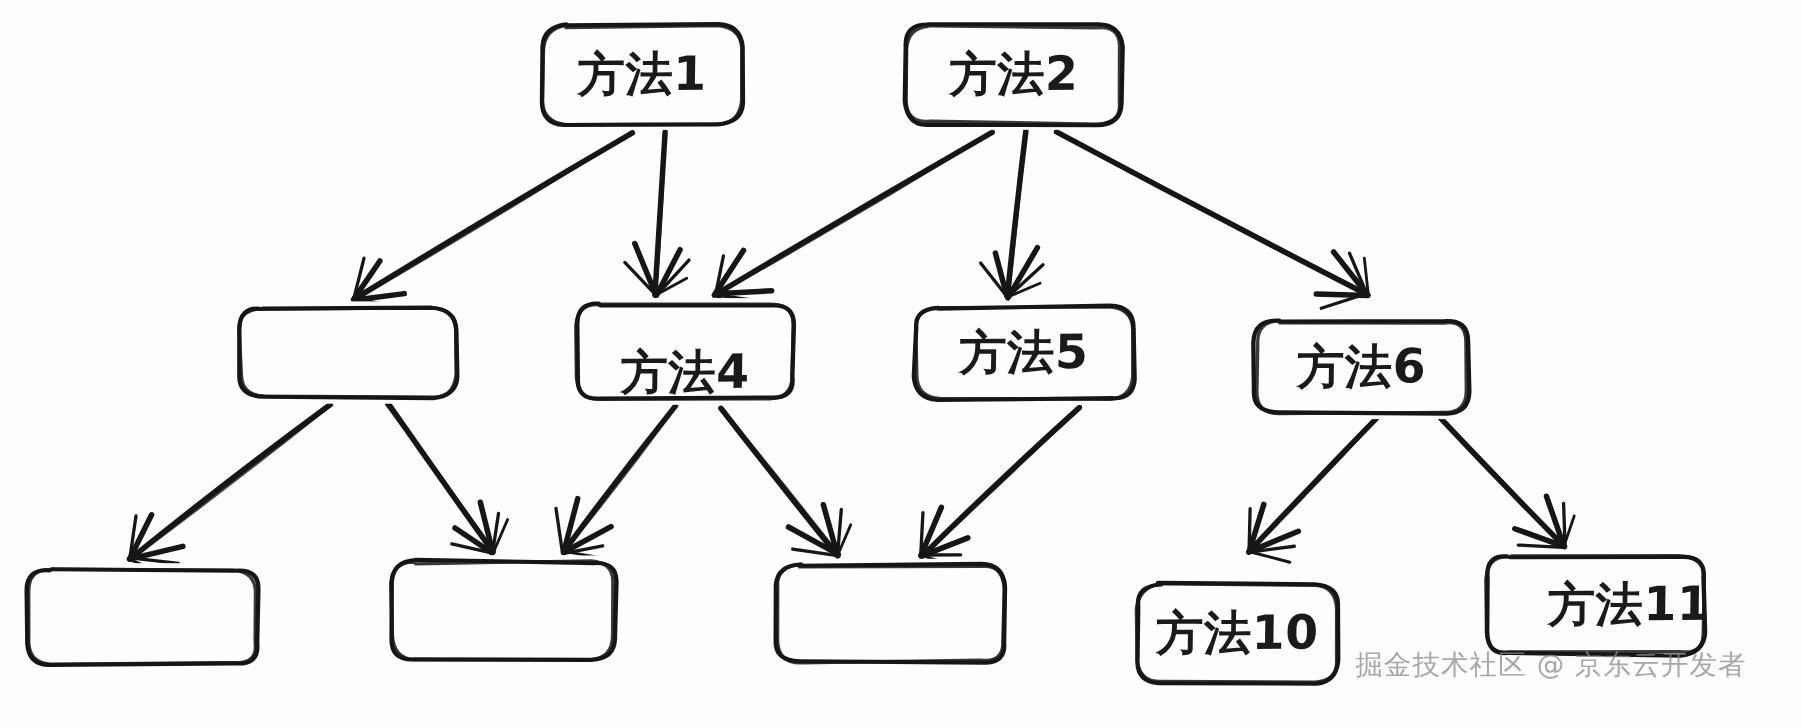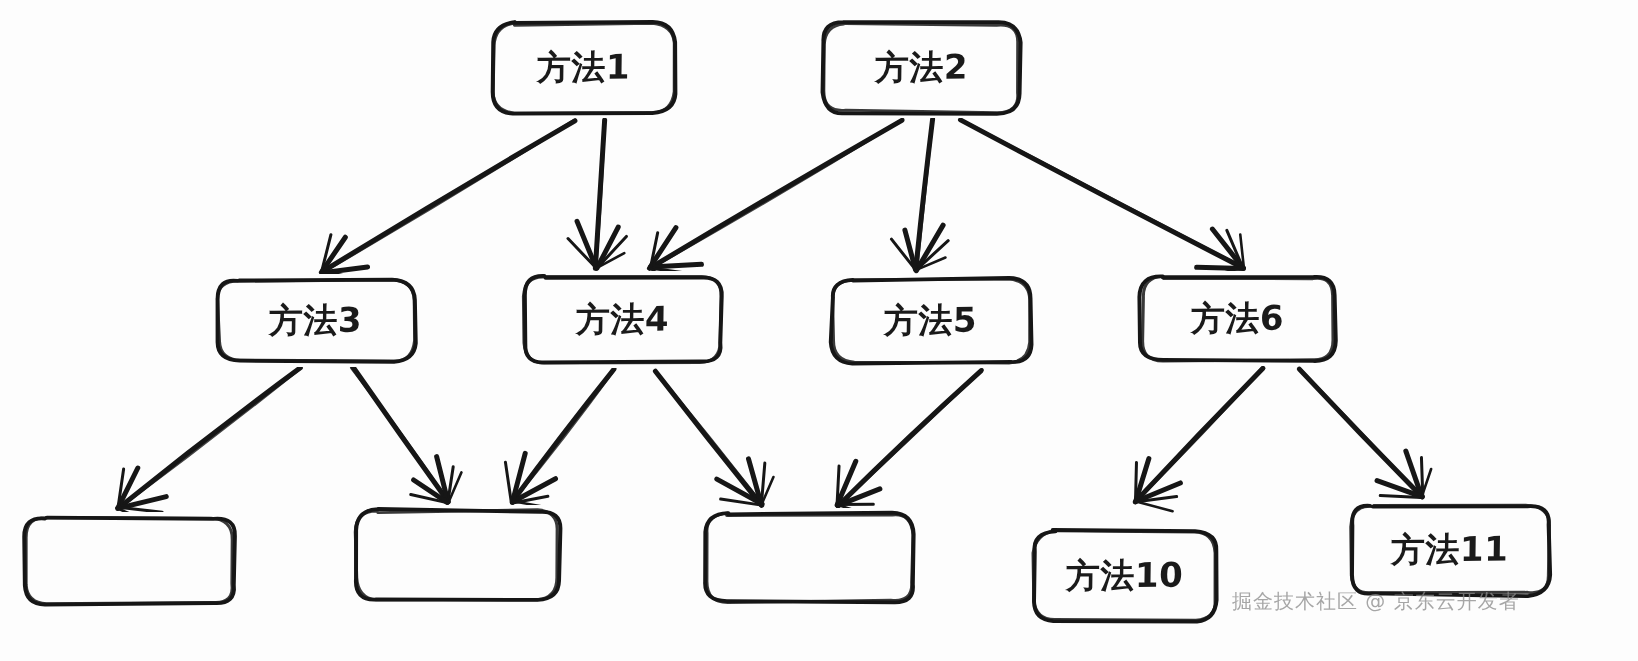--- a/index.html
+++ b/index.html
@@ -32,40 +32,40 @@
     align-items: center;
     justify-content: center;
     background: #fdfdfd;
     color: #161616;
     border: none;
   }
   .node .node-label {
     position: relative;
     z-index: 3;
     font-family: "DejaVu Sans", sans-serif;
-    font-size: 34px;
+    font-size: 43px;
     font-weight: 700;
     letter-spacing: 0.5px;
     color: #1a1a1a;
     white-space: nowrap;
     transform: skewX(-1.2deg) rotate(-0.4deg);
   }
   .node .node-frame {
     position: absolute;
     left: 0;
     top: 0;
     width: 100%;
     height: 100%;
     z-index: 1;
   }
   .node-frame svg { display: block; width: 100%; height: 100%; overflow: visible; }
   .watermark {
     position: absolute;
     font-family: "DejaVu Sans", sans-serif;
-    font-size: 20px;
+    font-size: 25px;
     color: #8a8a8a;
     opacity: 0.75;
     white-space: nowrap;
     letter-spacing: 1px;
     z-index: 5;
   }
 </style>
 </head>
 <body>
 
@@ -201,41 +201,40 @@
         </div>
         <span class="node-label">方法2</span>
       </div>
       <div class="node" style="left: 212px; top: 274px; width: 208px; height: 93px;">
         <div class="node-frame">
           <svg viewBox="-6 -6 220 105" preserveAspectRatio="none">
             <path d="M 22.852451012283563 1.2710660009644925 L 184.38510012421756 0.43410795265808705 Q 207.58974290452898 1.6580057951621712 208.5460370151326 23.11245830329135 L 209.50713073760272 72.24085285430775 Q 207.84716129470615 91.20391548285261 186.4689399395138 93.30266391439363 L 23.301950765214862 91.84731396781281 Q 0.13211831375956537 91.28605534275994 -0.08074781354516745 71.0955034323968 L -0.0993450153619051 22.988149427156895 Q -0.12491696644574404 -1.3637283998541534 21.235077467560767 1.7715362898074092" fill="#fdfdfd" stroke="#161616" stroke-width="4.2" stroke-linecap="round" stroke-linejoin="round" opacity="1"></path>
             <path d="M 23.19263637978584 2.3199077204801144 L 183.44827686436474 0.49750142646953466 Q 207.41173890437932 0.9496566702611745 207.91891118362545 23.887768870498988 L 208.32901202533395 68.99131368035451 Q 205.85363678596914 93.02100998191163 186.48998615723104 92.058209687192 L 24.32941795438528 91.270367861446 Q 2.714418094046414 90.42783730933444 1.9471645895391703 70.18824738962576 L -0.2639384830370546 21.846367449034005 Q -0.3720519699156284 2.644620890822262 21.63814062718302 1.6773065187968315" fill="none" stroke="#161616" stroke-width="3.2" stroke-linecap="round" stroke-linejoin="round" opacity="0.85"></path>
           </svg>
         </div>
-        <span class="node-label">方法3</span>
-      </div>
-      <div class="node" style="left: 518px; top: 271px; width: 209px; height: 97px;">
+      </div>
+      <div class="node" style="left: 518px; top: 271px; width: 209px; height: 97px; align-items: flex-end;">
         <div class="node-frame">
           <svg viewBox="-6 -6 221 109" preserveAspectRatio="none">
             <path d="M 23.18304499797523 1.6250994223169983 L 188.06577690374107 1.5505442929454147 Q 210.38905966877937 0.19501968836411834 209.396618986316 22.66804238418117 L 207.8993738669902 74.53579657925293 Q 210.4509256830439 96.72241334514692 187.12317538633943 95.55979133537039 L 21.122352103330194 96.5846403949894 Q 0.8033144351094962 97.60994533626362 1.7106889156624676 75.51718777092174 L 1.2242382064461708 21.550429514702408 Q 0.7378047304227948 -1.5312482952140272 21.781253573670984 -0.4454406042583287" fill="#fdfdfd" stroke="#161616" stroke-width="4.2" stroke-linecap="round" stroke-linejoin="round" opacity="1"></path>
             <path d="M 22.12804160770029 0.10690202461555609 L 187.54236791059375 -0.0037742392159998417 Q 208.9343136901036 0.5448643811978401 208.83395803682507 21.65109093664214 L 207.79115896057337 72.5186930996366 Q 208.0815172880888 96.0138007096015 186.07599412519485 96.97108465591447 L 21.53673071153462 97.53746186448262 Q 2.1598226210102442 97.19808177845553 0.3221283860504628 74.80163534870371 L -0.2713542511686682 22.514918174687775 Q 1.4245668675750496 -0.3849049386568366 21.75682693105191 0.7972538826055826" fill="none" stroke="#161616" stroke-width="3.2" stroke-linecap="round" stroke-linejoin="round" opacity="0.85"></path>
           </svg>
         </div>
         <span class="node-label">方法4</span>
       </div>
       <div class="node" style="left: 826px; top: 274px; width: 210px; height: 94px;">
         <div class="node-frame">
           <svg viewBox="-6 -6 222 106" preserveAspectRatio="none">
             <path d="M 22.368788759410382 1.3596022672019898 L 187.6136590944603 -1.645948752667755 Q 210.40231040753423 -1.0190543641336263 210.18438517805188 22.188341522682457 L 211.2228877209127 73.63349690577016 Q 210.08692176584154 94.30213209772482 189.67981011681258 93.18453217325732 L 21.865535844676195 95.10170434834436 Q 0.4802725911140442 93.78456880664453 -0.9572753129526973 70.95955211380496 L 1.3320759136229754 20.509967985283584 Q 0.11054885890334845 1.7892107983119787 22.55390494838357 0.6840528636239469" fill="#fdfdfd" stroke="#161616" stroke-width="4.2" stroke-linecap="round" stroke-linejoin="round" opacity="1"></path>
             <path d="M 24.64266835246235 0.3892270975746215 L 185.2844350989908 -0.21700763972476111 Q 208.80833184402437 0.4125193503685296 209.4215168789029 23.032700572069736 L 209.36956907678396 70.81737851509826 Q 207.82268860675396 92.40300181312487 187.44283636864276 94.45635977135971 L 24.098267226666213 93.30531127890572 Q 1.9063652450218798 92.05931474650279 1.928267253562808 69.30008133528754 L 0.9344641966745258 22.26681436719373 Q 0.43439784348011024 1.3202634326182308 23.140023562498392 0.5702123359777034" fill="none" stroke="#161616" stroke-width="3.2" stroke-linecap="round" stroke-linejoin="round" opacity="0.85"></path>
           </svg>
         </div>
         <span class="node-label">方法5</span>
       </div>
-      <div class="node" style="left: 1135px; top: 271px; width: 205px; height: 95px;">
+      <div class="node" style="left: 1135px; top: 286px; width: 205px; height: 95px;">
         <div class="node-frame">
           <svg viewBox="-6 -6 217 107" preserveAspectRatio="none">
             <path d="M 23.238387988880277 1.0170356447808444 L 183.10647353734822 0.7145992328412831 Q 205.33788983896375 -1.0659541667439043 205.29044530484825 21.520897241774946 L 206.53121014498174 72.61642043618485 Q 206.07638529520483 96.48334550233558 182.32211983054876 95.36078888243064 L 23.764372568018736 94.09862608620897 Q -0.9640083130449056 93.51257363064215 -0.7276106799021363 74.08288059877232 L -1.3214838065207004 23.2167958333157 Q -0.8657054817304015 -1.1671325943432749 23.468245462700725 0.12864662585780026" fill="#fdfdfd" stroke="#161616" stroke-width="4.2" stroke-linecap="round" stroke-linejoin="round" opacity="1"></path>
             <path d="M 24.274750657193366 2.5875094843097033 L 182.274215310812 2.6900740406475965 Q 202.74235364217313 -0.553917099442333 203.18989545293152 21.578635546099395 L 203.58221579696985 71.79929591016844 Q 203.474717823416 95.13486621072516 181.62925199661404 93.92950868541375 L 23.49443302117288 95.57441249219701 Q 1.4034189252182843 95.53634366663174 2.091544879972935 71.59118165140973 L 2.888157458789647 23.543936538789424 Q 2.217073163762689 1.7577567915432155 22.97328817304224 0.1460778330452741" fill="none" stroke="#161616" stroke-width="3.2" stroke-linecap="round" stroke-linejoin="round" opacity="0.85"></path>
           </svg>
         </div>
         <span class="node-label">方法6</span>
       </div>
       <div class="node" style="left: 20px; top: 512px; width: 220px; height: 98px;">
         <div class="node-frame">
@@ -263,21 +262,21 @@
       </div>
       <div class="node" style="left: 1028px; top: 526px; width: 194px; height: 100px; justify-content: center;">
         <div class="node-frame">
           <svg viewBox="-6 -6 206 112" preserveAspectRatio="none">
             <path d="M 20.24652954377234 -1.7613076438196005 L 171.44401588197798 -0.21420590830966832 Q 194.9603155516088 1.6933863415382804 193.94999370817095 21.72693795347586 L 194.24685411266984 76.89173644362018 Q 192.45366157423706 99.08170162560418 173.44820350408554 100.98748268699273 L 20.869411283917724 100.4672078535892 Q 0.8023402769118547 99.09927140725776 0.38901043441146615 78.84318344788626 L 1.1784375764429569 22.456773415114732 Q -1.1813614508137107 1.5809290104545652 23.110971587523817 0.031567785423249006" fill="#fdfdfd" stroke="#161616" stroke-width="4.2" stroke-linecap="round" stroke-linejoin="round" opacity="1"></path>
             <path d="M 23.717876335792244 -0.6423207136802376 L 170.1639061048627 0.8590412712655963 Q 191.52189806867392 0.8326041401363911 192.65620522834362 24.257553343009207 L 192.6281170969829 77.8607001577504 Q 193.97992418333888 97.75111685236917 172.22853447739035 99.40082287276164 L 22.14212826602161 98.70184432147072 Q 2.4690407318994403 98.67410961808638 0.1618899136781693 77.25840985691175 L -0.6830792693421244 24.329043002519757 Q 2.753613900020719 2.826776688825339 21.717811699770394 -0.6305949877016246" fill="none" stroke="#161616" stroke-width="3.2" stroke-linecap="round" stroke-linejoin="round" opacity="0.85"></path>
           </svg>
         </div>
         <span class="node-label">方法10</span>
       </div>
-      <div class="node" style="left: 1345px; top: 500px; width: 210px; height: 100px;">
+      <div class="node" style="left: 1345px; top: 500px; width: 210px; height: 100px; justify-content: flex-end;">
         <div class="node-frame">
           <svg viewBox="-6 -6 222 112" preserveAspectRatio="none">
             <path d="M 23.427940655499697 1.369440334942192 L 186.92336435411124 1.1013717376627028 Q 211.24147771261633 -0.46056261034682394 209.27085715513675 21.555998724419624 L 210.8266092762351 77.85536993807182 Q 209.69601369369775 98.84334695050492 187.3326339188963 101.7236955950968 L 22.060273197852077 98.69449942754582 Q 1.7094804011285305 101.31453316947446 1.3737641656771302 77.64771842742338 L 1.7652516167610883 22.69723395286128 Q -0.20476887691766024 -1.2650066661648454 20.42884666323662 0.4419686338864267" fill="#fdfdfd" stroke="#161616" stroke-width="4.2" stroke-linecap="round" stroke-linejoin="round" opacity="1"></path>
             <path d="M 24.59016450662166 0.025229118857532873 L 185.14891103692352 -0.20642016278579822 Q 209.92838367130608 1.0803254445083441 210.1603649534285 22.12395028760657 L 209.0023230234161 77.38039638930933 Q 209.54975979290904 100.36913659898565 187.1472712783143 97.3743807998486 L 21.85071267038584 97.7575186884962 Q 2.4448138432577253 99.6122932673432 0.7006691310554743 78.33521481556818 L 0.09072832521051177 24.015365729201587 Q 1.4902439706027508 -0.40498775402084 23.008583163656297 1.1403296955861153" fill="none" stroke="#161616" stroke-width="3.2" stroke-linecap="round" stroke-linejoin="round" opacity="0.85"></path>
           </svg>
         </div>
         <span class="node-label">方法11</span>
       </div>
     </div>
 

